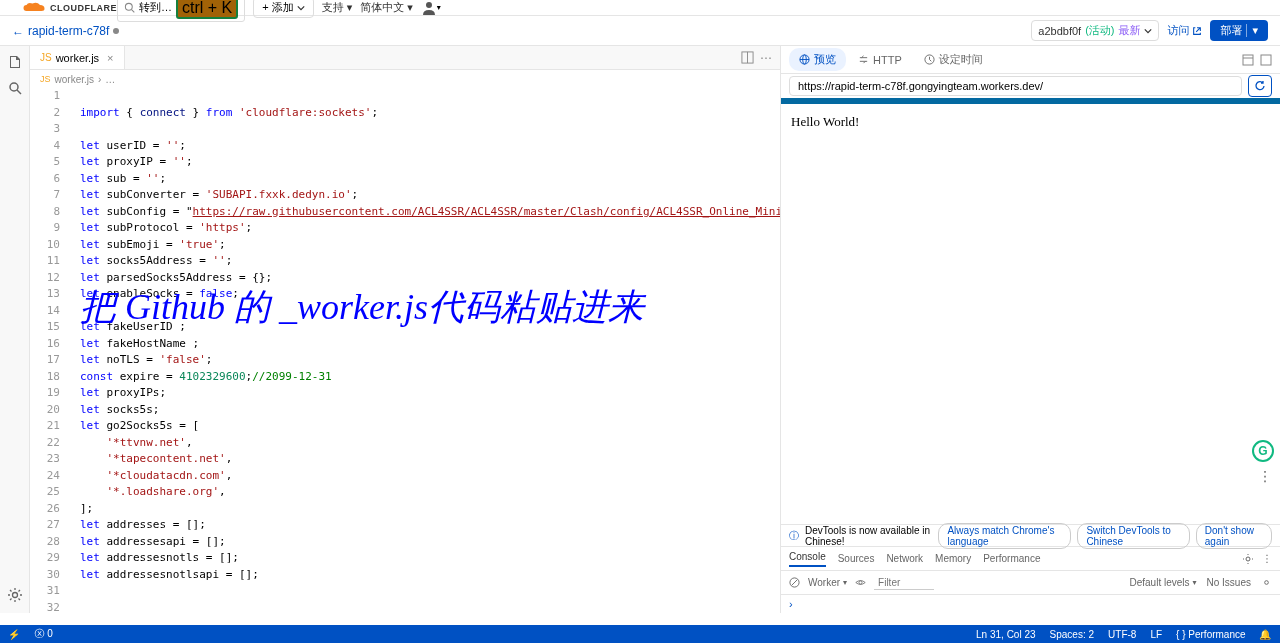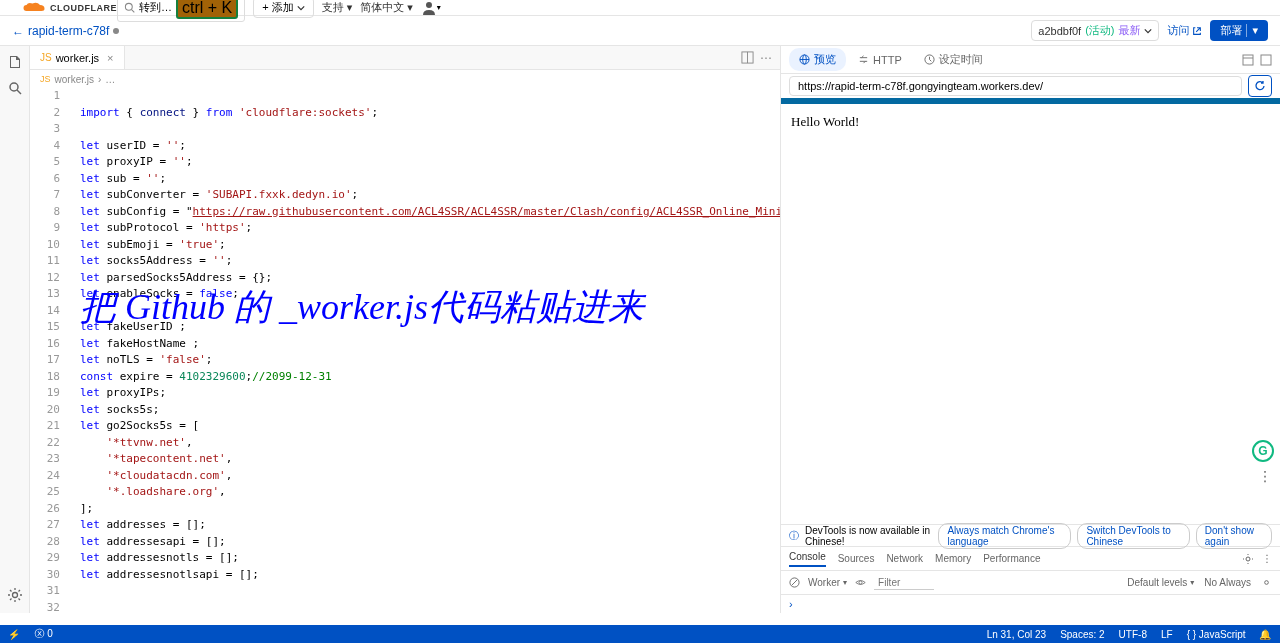--- a/index.html
+++ b/index.html
@@ -306,40 +306,40 @@
         <svg width="11" height="11" viewBox="0 0 14 10">
             <path d="M1 5 Q7 0 13 5 Q7 10 1 5 Z" fill="none" stroke="#666"></path>
             <circle cx="7" cy="5" r="2" fill="none" stroke="#666"></circle>
           </svg>
         <input class="dt-filter" placeholder="Filter" style="">
         <div class="dt-right">
           <div class="dt-select">
               <span>Default levels</span>
               <span style="font-size:8px">▾</span>
             </div>
-          <span>No Always</span>
+          <span>No Issues</span>
           <svg width="11" height="11" viewBox="0 0 12 12">
               <circle cx="6" cy="6" r="2" fill="none" stroke="#666"></circle>
             </svg>
         </div>
       </div>
       <div class="devtools-body">
         <span style="color:#0051c3;font-size:11px">›</span>
       </div>
     </div>
   </div>
 </div>
 
 <div class="status-bar">
   <span>⚡</span>
   <span>ⓧ 0</span>
   <div class="status-right">
     <span>Ln 31, Col 23</span>
     <span>Spaces: 2</span>
     <span>UTF-8</span>
     <span>LF</span>
-    <span>{ } JavaScript</span>
+    <span>{ } Performance</span>
     <span>🔔</span>
   </div>
 </div>
 
 <div class="floating-badge">G</div>
 <div class="floating-dots">⋮</div>
 
 </body></html>

